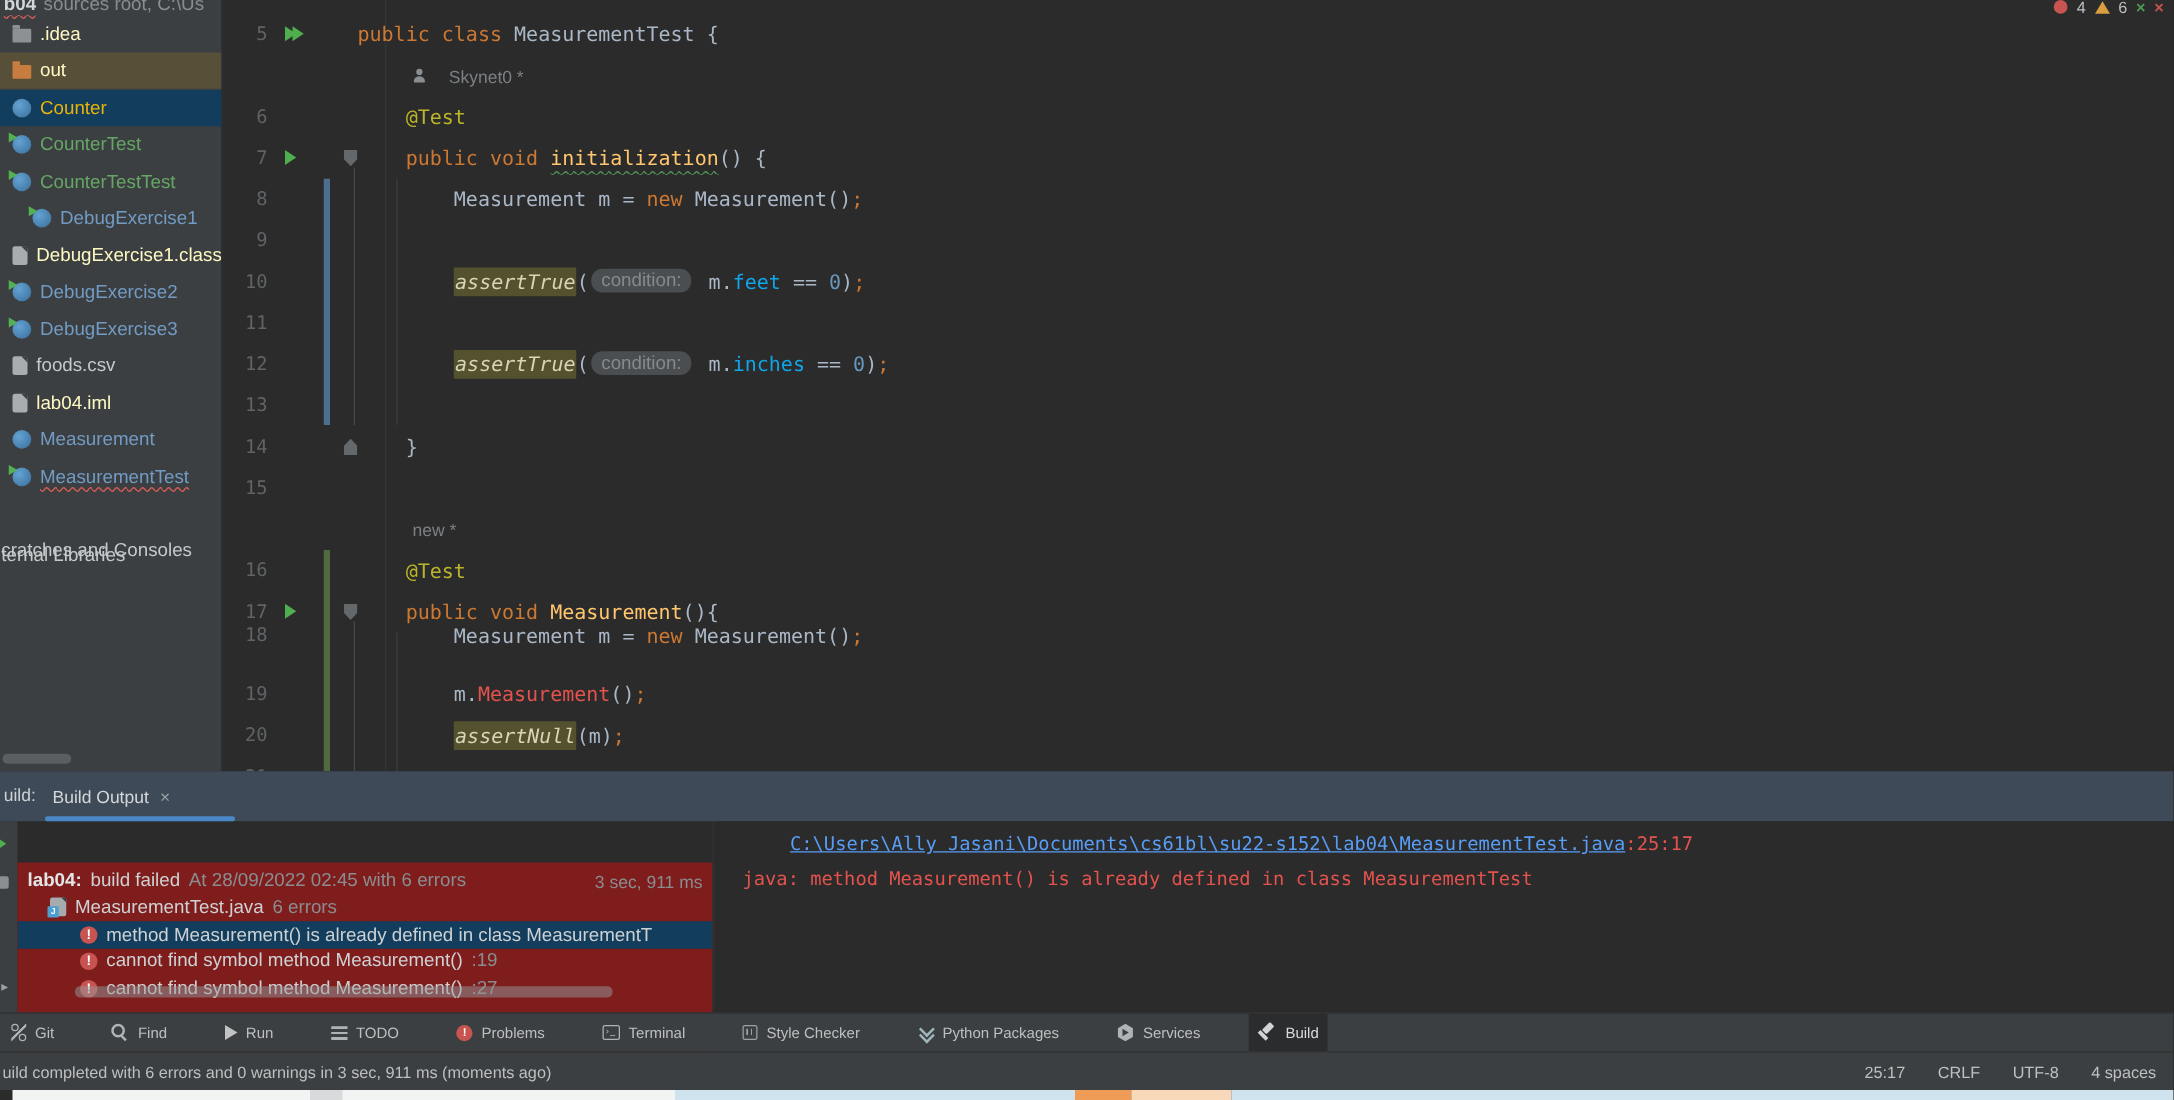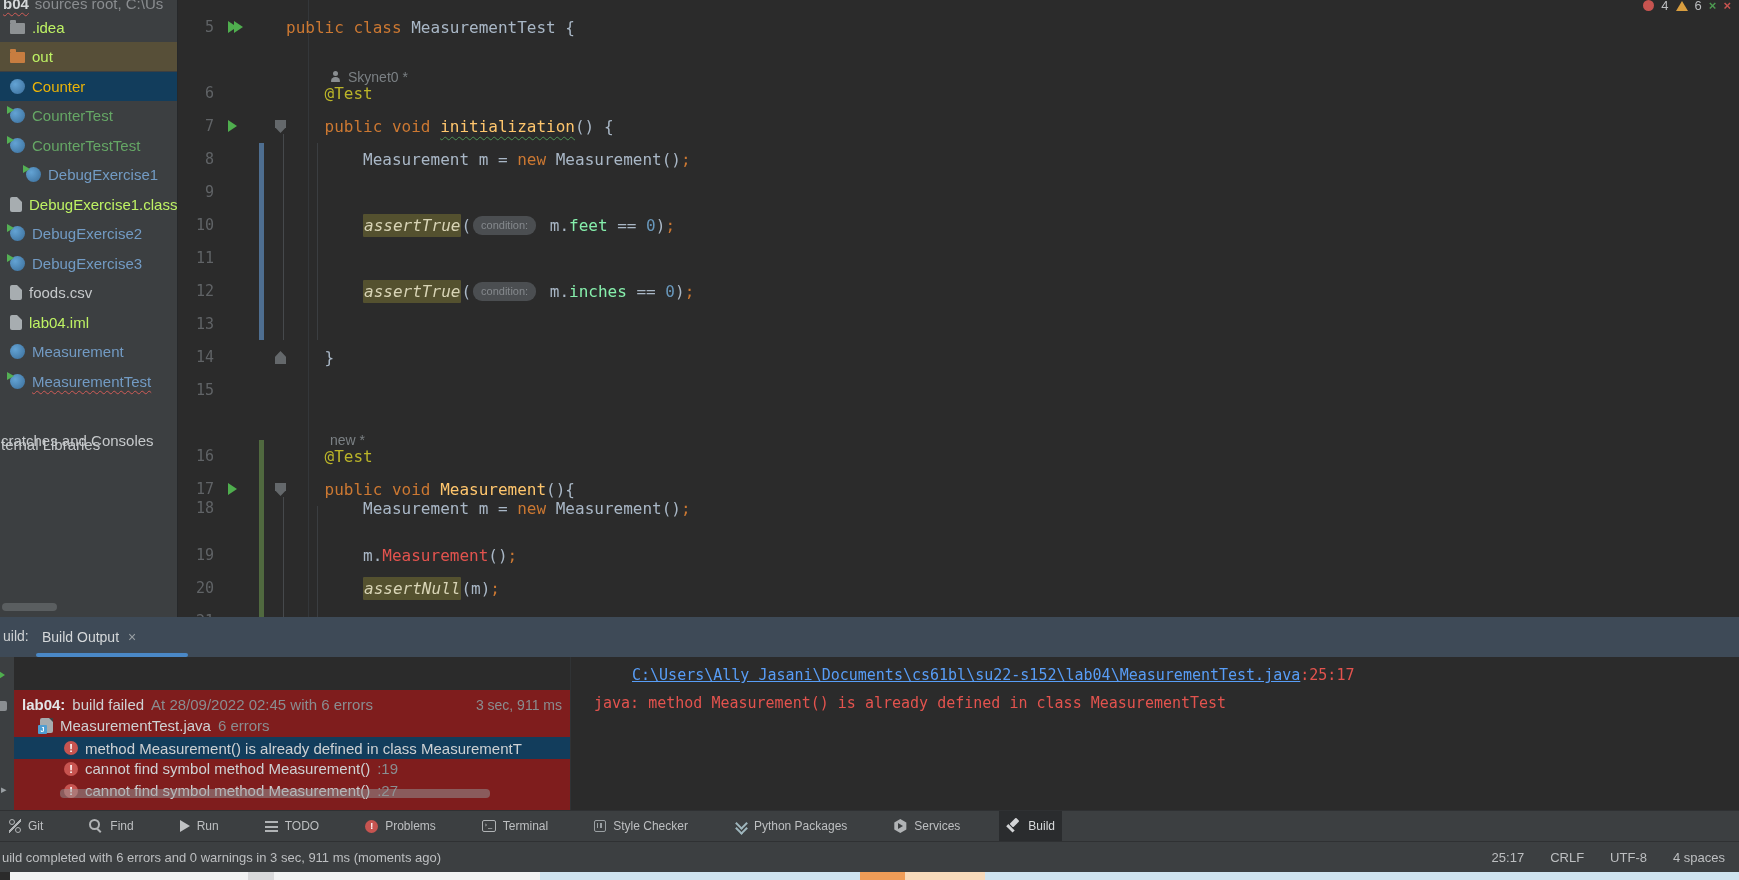--- a/index.html
+++ b/index.html
@@ -23,27 +23,27 @@
   .eline .code{position:absolute;left:108px;top:0;white-space:pre;
                font:16px/33px "DejaVu Sans Mono",monospace;color:#a9b7c6;}
   .grun{position:absolute;left:50px;top:10px;display:flex;cursor:pointer;}
   .tri{width:0;height:0;border-left:9px solid #4fae4e;border-top:6.5px solid transparent;border-bottom:6.5px solid transparent;}
   .tri+.tri{margin-left:-3px;}
   .fold{position:absolute;left:97px;top:10px;width:11px;height:13px;background:#64686b;}
   .fold-down{clip-path:polygon(0 0,100% 0,100% 55%,50% 100%,0 55%);}
   .fold-up{clip-path:polygon(50% 0,100% 45%,100% 100%,0 100%,0 45%);}
 
   .sg-kw{color:#cc7832;} .sg-pln{color:#a9b7c6;} .sg-ann{color:#bbb529;}
-  .sg-decl{color:#ffc66d;} .sg-field{color:#86efac;} .sg-num{color:#6897bb;} .sg-err{color:#e3534e;}
+  .sg-decl{color:#ffc66d;} .sg-field{color:#0ea5e9;} .sg-num{color:#6897bb;} .sg-err{color:#e3534e;}
   .sg-wavy{text-decoration:underline wavy #4f9155;text-decoration-thickness:1px;text-underline-offset:4px;}
   .sg-static{font-style:italic;background:#54512f;color:#d8d4b6;padding:2px 1px;border-radius:1px;}
-  .sg-pill{display:inline-block;font-family:"Liberation Sans",sans-serif;font-size:11px;line-height:17px;
+  .sg-pill{display:inline-block;font-family:"Liberation Sans",sans-serif;font-size:15px;line-height:17px;
            color:#85898d;background:#4b4e51;border-radius:9px;padding:1px 8px;margin:0 4px 0 2px;vertical-align:2px;}
 
-  .ehint{position:absolute;left:152px;top:16px;height:33px;display:flex;align-items:center;gap:7px;
+  .ehint{position:absolute;left:152px;top:0;height:33px;display:flex;align-items:center;gap:18px;
          font:14px "Liberation Sans",sans-serif;color:#7b8084;}
   .person-icon{position:relative;width:11px;height:12px;display:inline-block;}
   .person-icon::before{content:"";position:absolute;left:3px;top:0;width:5px;height:5px;border-radius:50%;background:#8a8e91;}
   .person-icon::after{content:"";position:absolute;left:1px;top:6px;width:9px;height:5px;border-radius:5px 5px 1px 1px;background:#8a8e91;}
 
   .inspections{position:absolute;top:-2px;right:8px;display:flex;align-items:center;gap:7px;
                font:13px "Liberation Sans",sans-serif;color:#bcbec0;}
   .insp-err{width:11px;height:11px;border-radius:50%;background:#c75450;}
   .insp-warn{width:0;height:0;border-left:6px solid transparent;border-right:6px solid transparent;border-bottom:10px solid #d99e3f;}
   .insp-green{color:#4d9a51;font-weight:bold;}
@@ -55,21 +55,21 @@
   .tree-root-row{position:absolute;left:3px;top:-16px;height:28px;display:flex;align-items:flex-end;gap:6px;
                  padding-bottom:1px;white-space:nowrap;font-size:15px;}
   .tree-root-row b{color:#d4d7d9;}
   .tree-root-row span{color:#8a8d90;}
   .squig-red{text-decoration:underline wavy #cf5b56;text-decoration-thickness:1px;text-underline-offset:3px;}
   .tree-row{position:absolute;left:0;width:178px;height:29px;display:flex;align-items:center;gap:7px;
             padding-left:10px;font-size:15px;white-space:nowrap;box-sizing:border-box;cursor:pointer;}
   .tree-row.noicon{padding-left:1px;}
   .tree-row.sel{background:#123d5c;}
   .tree-row.drop{background:#574f38;}
-  .c-olive{color:#bef264;} .c-green{color:#65a665;} .c-blue{color:#729bc4;} .c-white{color:#eab308;} .c-plain{color:#c6c9cb;}
+  .c-olive{color:#fef9c3;} .c-green{color:#65a665;} .c-blue{color:#729bc4;} .c-white{color:#eab308;} .c-plain{color:#c6c9cb;}
   .ticon{flex:none;position:relative;display:inline-block;}
   .folder-gray,.folder-orange{width:15px;height:11px;border-radius:1px;margin-top:2px;}
   .folder-gray{background:#8d9193;} .folder-orange{background:#c77d40;}
   .folder-gray::before,.folder-orange::before{content:"";position:absolute;top:-3px;left:0;width:6px;height:3px;border-radius:1px 1px 0 0;background:inherit;}
   .class,.class-test{width:15px;height:15px;border-radius:50%;background:radial-gradient(circle at 35% 35%,#63a3d4,#3a6d99);}
   .class-test::after{content:"";position:absolute;top:-2px;left:-3px;width:0;height:0;
       border-top:4.5px solid transparent;border-bottom:4.5px solid transparent;border-left:7px solid #54b054;}
   .file{width:12px;height:15px;background:#a7adb0;border-radius:2px;}
   .file::after{content:"";position:absolute;top:0;right:0;border-left:5px solid transparent;border-top:5px solid #3c3f41;}
   .h-scroll{position:absolute;left:2px;top:603px;width:55px;height:8px;border-radius:4px;background:#5a5e60;}

